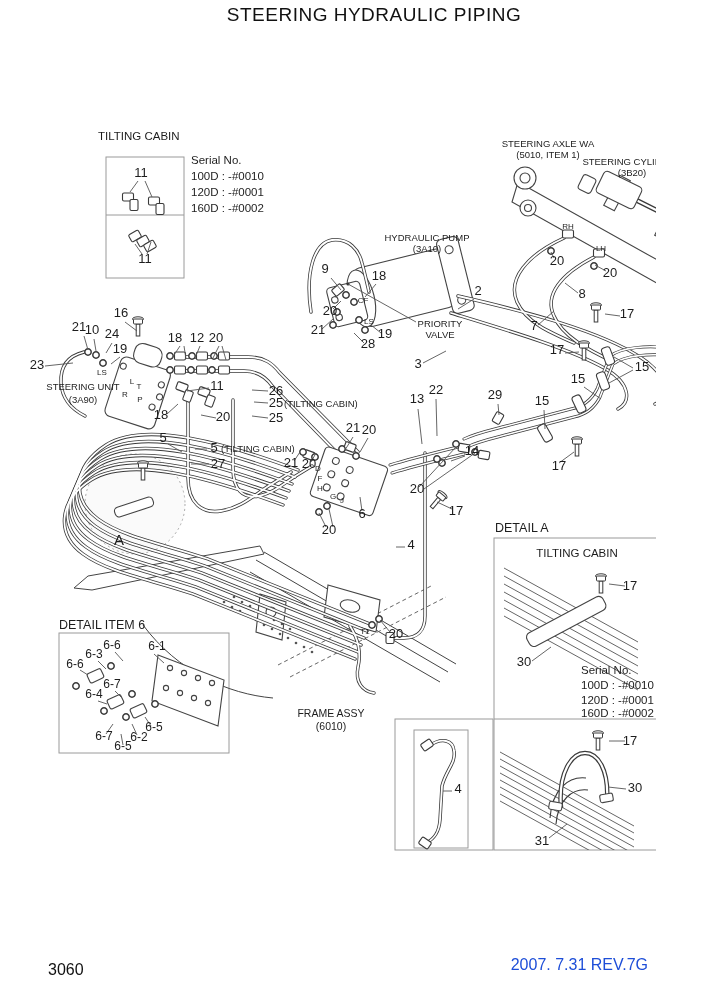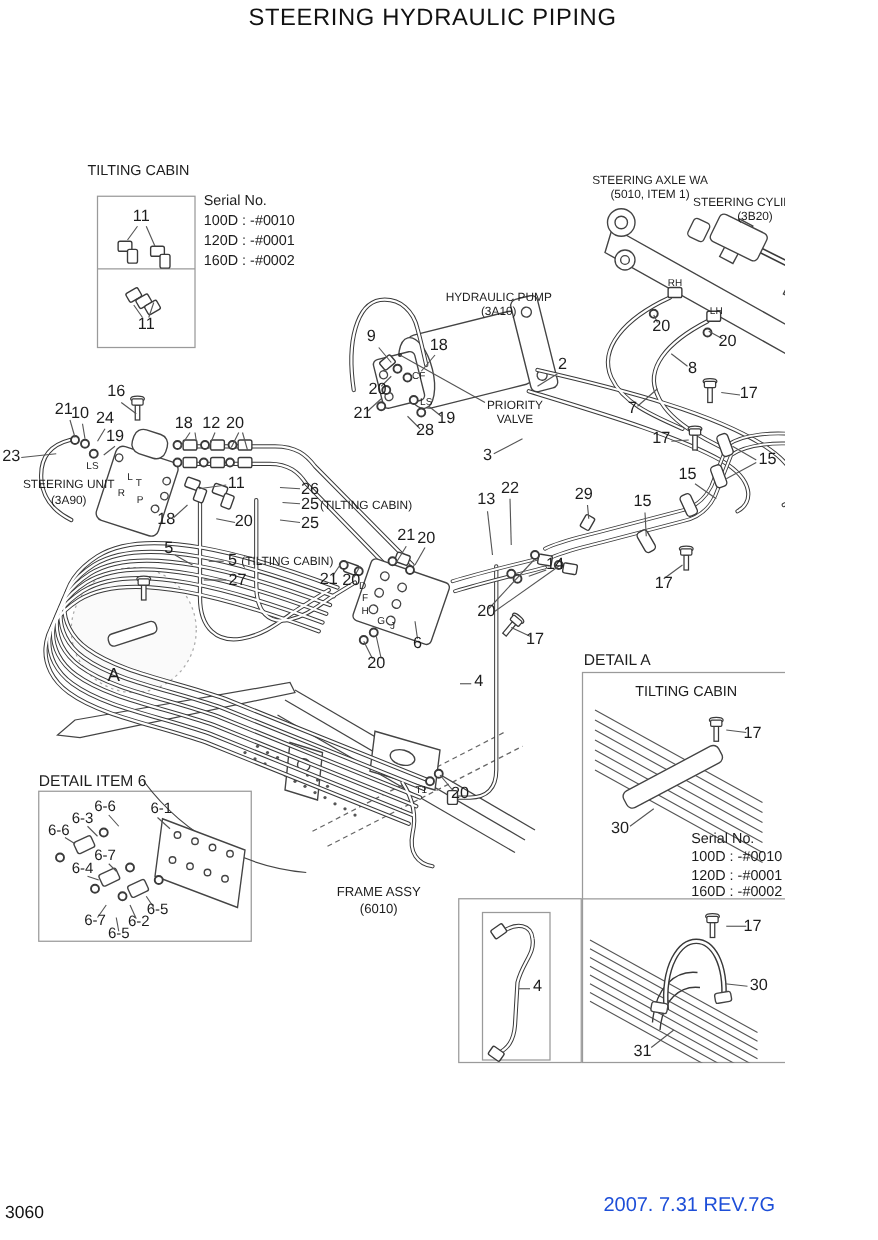--- a/index.html
+++ b/index.html
@@ -1,20 +1,20 @@
 <!DOCTYPE html>
 <html><head>
 <meta charset="utf-8">
 <style>
   html,body{margin:0;padding:0;background:#fff;}
   .page{position:relative;width:628px;height:992px;background:#fff;overflow:hidden;
-        font-family:"Liberation Sans",sans-serif;color:#1d1d1d;}
+        font-family:"Liberation Sans",sans-serif;color:#1d1d1d;margin-left:28px;}
   .title{position:absolute;top:4px;left:0;width:692px;text-align:center;
          font-size:19px;letter-spacing:.5px;color:#111;}
-  .footer-page{position:absolute;left:4px;top:961px;font-size:14px;color:#111;}
+  .footer-page{position:absolute;left:20px;top:961px;font-size:16px;color:#111;}
   .footer-rev{position:absolute;right:8px;top:956px;font-size:16px;color:#1d4ed8;}
   svg{position:absolute;left:0;top:0;}
   svg text{fill:#1d1d1d;font-family:"Liberation Sans",sans-serif;}
   .box{fill:none;stroke:#9a9a9a;stroke-width:1;}
   .ln{stroke:#444;stroke-width:1;fill:none;}
   .lnd{stroke:#666;stroke-width:1;fill:none;stroke-dasharray:4 3;}
   .part{fill:#fff;stroke:#444;stroke-width:1.1;}
   .hd path,.hd use{fill:none;stroke:#3a3a3a;stroke-width:3.4;stroke-linecap:round;}
   .hl path,.hl use{fill:none;stroke:#fff;stroke-width:1.8;stroke-linecap:round;}
   .pd use{fill:none;stroke:#3a3a3a;stroke-width:3;stroke-linecap:round;}

